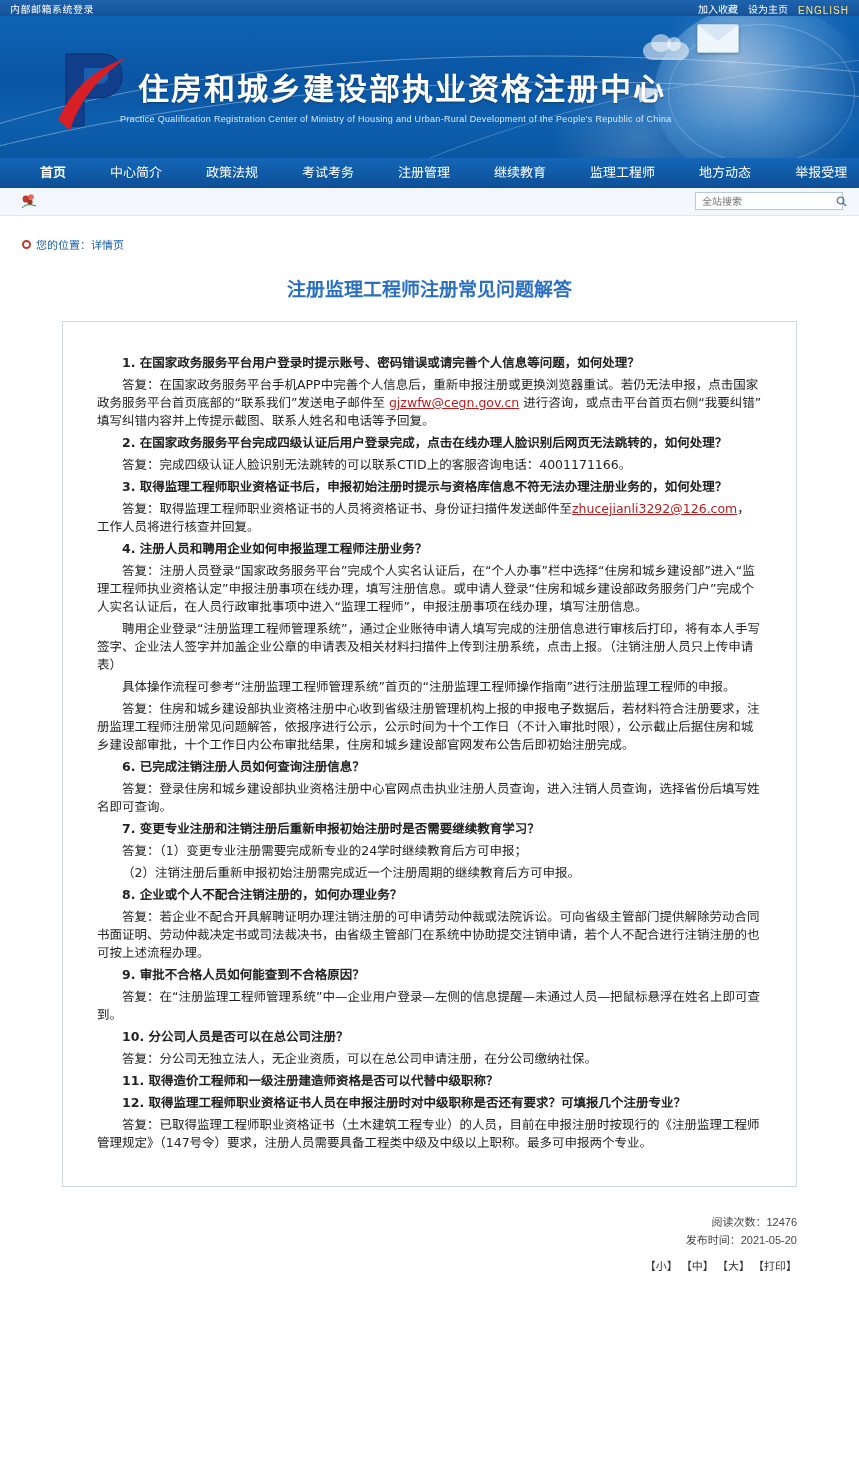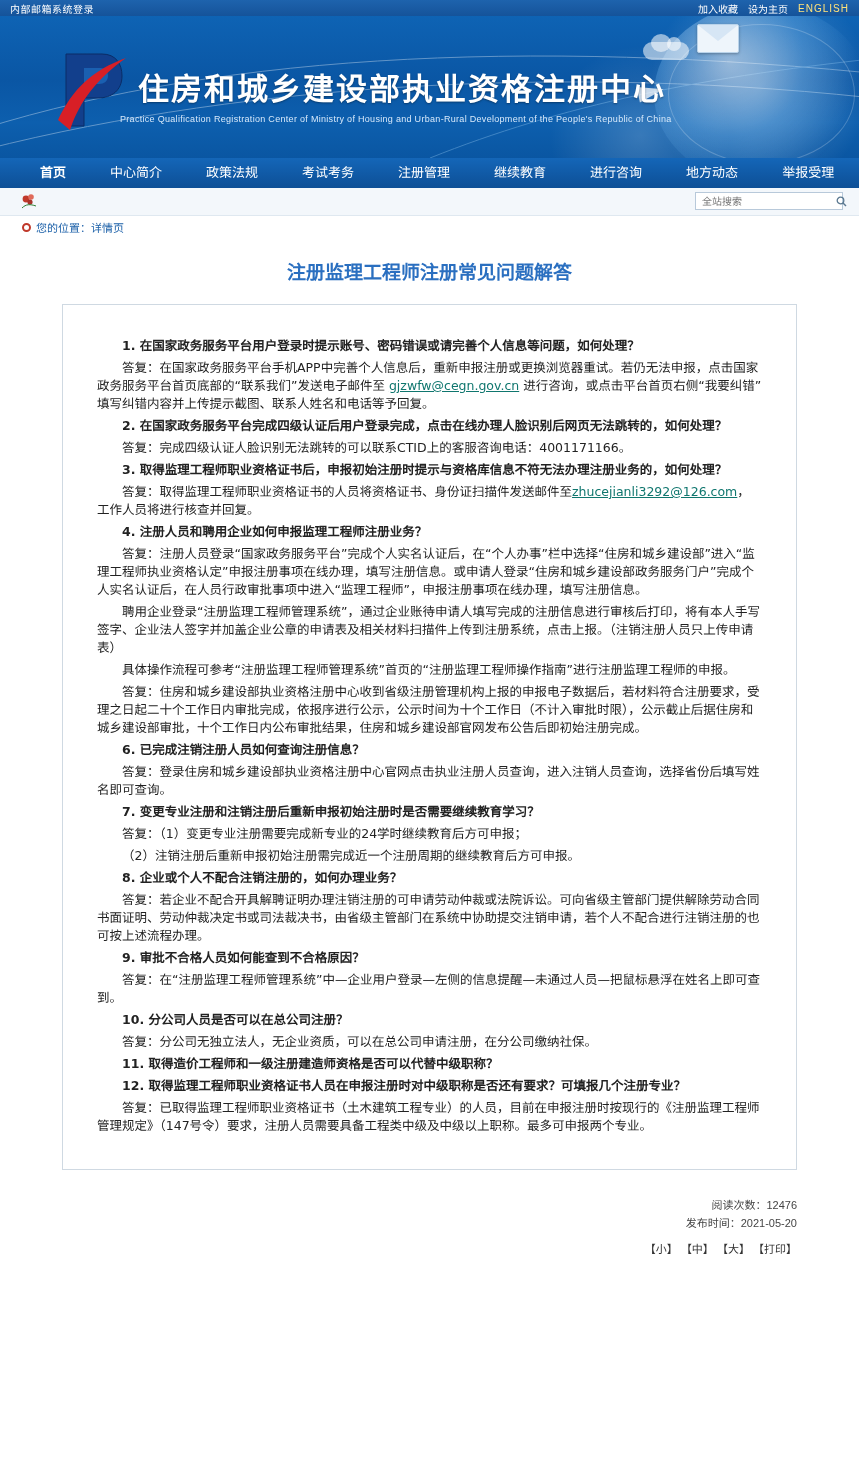--- a/index.html
+++ b/index.html
@@ -16,21 +16,21 @@
   
   .topbar{
     height:16px;
     background:#1b5fa8;
     background:linear-gradient(to bottom,#1e63ad,#15539a);
     display:flex;align-items:center;justify-content:space-between;
     padding:0 10px;
     box-sizing:border-box;
   }
   .topbar .left{color:#ffffff;font-size:10px;letter-spacing:.5px;}
-  .topbar .right{display:flex;align-items:center;gap:10px;}
+  .topbar .right{display:flex;align-items:flex-end;gap:10px;}
   .topbar .right span{color:#ffffff;font-size:10px;}
   .topbar .right .eng{color:#ffe27a;font-size:10px;letter-spacing:1px;}
 
   
   .banner{
     height:142px;
     position:relative;
     overflow:hidden;
     background:#0a57a5;
     background:
@@ -124,21 +124,21 @@
     padding-left:6px;background:transparent;
     font-family:"Liberation Sans",sans-serif;
   }
   .search-btn{
     width:18px;height:16px;display:flex;align-items:center;justify-content:center;
     cursor:pointer;
   }
 
   
   .location{
-    margin:3px 0 0 22px;
+    margin:20px 0 0 22px;
     font-size:11px;color:#1a5fa8;
     display:flex;align-items:center;gap:5px;
   }
   .loc-dot{
     width:9px;height:9px;border-radius:50%;border:2px solid #c0392b;box-sizing:border-box;
     display:inline-block;
   }
 
   
   .article-title{
@@ -165,21 +165,21 @@
   }
   .q{
     font-weight:bold;
     text-indent:2em;
     margin-top:6px;
   }
   .a{
     text-indent:2em;
     color:#333;
   }
-  .link{color:#0f766e;text-decoration:underline;}
+  .link{color:#b91c1c;text-decoration:underline;}
   .spaced{margin-top:14px;}
 
   
   .meta{
     width:735px;margin:26px auto 8px auto;
     text-align:right;font-size:11px;color:#444;line-height:18px;
     font-family:Liberation Sans, sans-serif;
   }
   .fontsize-row{
     width:735px;margin:4px auto 16px auto;
@@ -223,21 +223,21 @@
     <div class="banner-sub">Practice Qualification Registration Center of Ministry of Housing and Urban-Rural Development of the People's Republic of China</div>
   </div>
 
   <div class="nav">
     <a href="#" class="active">首页</a>
     <a href="#">中心简介</a>
     <a href="#">政策法规</a>
     <a href="#">考试考务</a>
     <a href="#">注册管理</a>
     <a href="#">继续教育</a>
-    <a href="#">进行咨询</a>
+    <a href="#">监理工程师</a>
     <a href="#">地方动态</a>
     <a href="#">举报受理</a>
   </div>
 
   <div class="searchrow">
     <svg class="flower" viewBox="0 0 18 18">
       <circle cx="6" cy="7" r="3.4" fill="#c0392b"></circle>
       <circle cx="11" cy="5" r="2.8" fill="#e06a5a"></circle>
       <circle cx="10" cy="10" r="2.6" fill="#a8322a"></circle>
       <path d="M2 16 C6 12 10 12 16 14" stroke="#2f7d32" stroke-width="1" fill="none"></path>
@@ -269,21 +269,21 @@
     <p class="a">答复：完成四级认证人脸识别无法跳转的可以联系CTID上的客服咨询电话：4001171166。</p>
 
     <p class="q">3. 取得监理工程师职业资格证书后，申报初始注册时提示与资格库信息不符无法办理注册业务的，如何处理？</p>
     <p class="a">答复：取得监理工程师职业资格证书的人员将资格证书、身份证扫描件发送邮件至<a class="link" href="#">zhucejianli3292@126.com</a>，工作人员将进行核查并回复。</p>
 
     <p class="q">4. 注册人员和聘用企业如何申报监理工程师注册业务？</p>
     <p class="a">答复：注册人员登录“国家政务服务平台”完成个人实名认证后，在“个人办事”栏中选择“住房和城乡建设部”进入“监理工程师执业资格认定”申报注册事项在线办理，填写注册信息。或申请人登录“住房和城乡建设部政务服务门户”完成个人实名认证后，在人员行政审批事项中进入“监理工程师”，申报注册事项在线办理，填写注册信息。</p>
     <p class="a">聘用企业登录“注册监理工程师管理系统”，通过企业账待申请人填写完成的注册信息进行审核后打印，将有本人手写签字、企业法人签字并加盖企业公章的申请表及相关材料扫描件上传到注册系统，点击上报。（注销注册人员只上传申请表）</p>
     <p class="a">具体操作流程可参考“注册监理工程师管理系统”首页的“注册监理工程师操作指南”进行注册监理工程师的申报。</p>
 
-    <p class="a">答复：住房和城乡建设部执业资格注册中心收到省级注册管理机构上报的申报电子数据后，若材料符合注册要求，受理之日起二十个工作日内审批完成，依报序进行公示，公示时间为十个工作日（不计入审批时限），公示截止后据住房和城乡建设部审批，十个工作日内公布审批结果，住房和城乡建设部官网发布公告后即初始注册完成。</p>
+    <p class="a">答复：住房和城乡建设部执业资格注册中心收到省级注册管理机构上报的申报电子数据后，若材料符合注册要求，注册监理工程师注册常见问题解答，依报序进行公示，公示时间为十个工作日（不计入审批时限），公示截止后据住房和城乡建设部审批，十个工作日内公布审批结果，住房和城乡建设部官网发布公告后即初始注册完成。</p>
 
     <p class="q">6. 已完成注销注册人员如何查询注册信息？</p>
     <p class="a">答复：登录住房和城乡建设部执业资格注册中心官网点击执业注册人员查询，进入注销人员查询，选择省份后填写姓名即可查询。</p>
 
     <p class="q">7. 变更专业注册和注销注册后重新申报初始注册时是否需要继续教育学习？</p>
     <p class="a">答复：（1）变更专业注册需要完成新专业的24学时继续教育后方可申报；</p>
     <p class="a">（2）注销注册后重新申报初始注册需完成近一个注册周期的继续教育后方可申报。</p>
 
     <p class="q">8. 企业或个人不配合注销注册的，如何办理业务？</p>
     <p class="a">答复：若企业不配合开具解聘证明办理注销注册的可申请劳动仲裁或法院诉讼。可向省级主管部门提供解除劳动合同书面证明、劳动仲裁决定书或司法裁决书，由省级主管部门在系统中协助提交注销申请，若个人不配合进行注销注册的也可按上述流程办理。</p>

